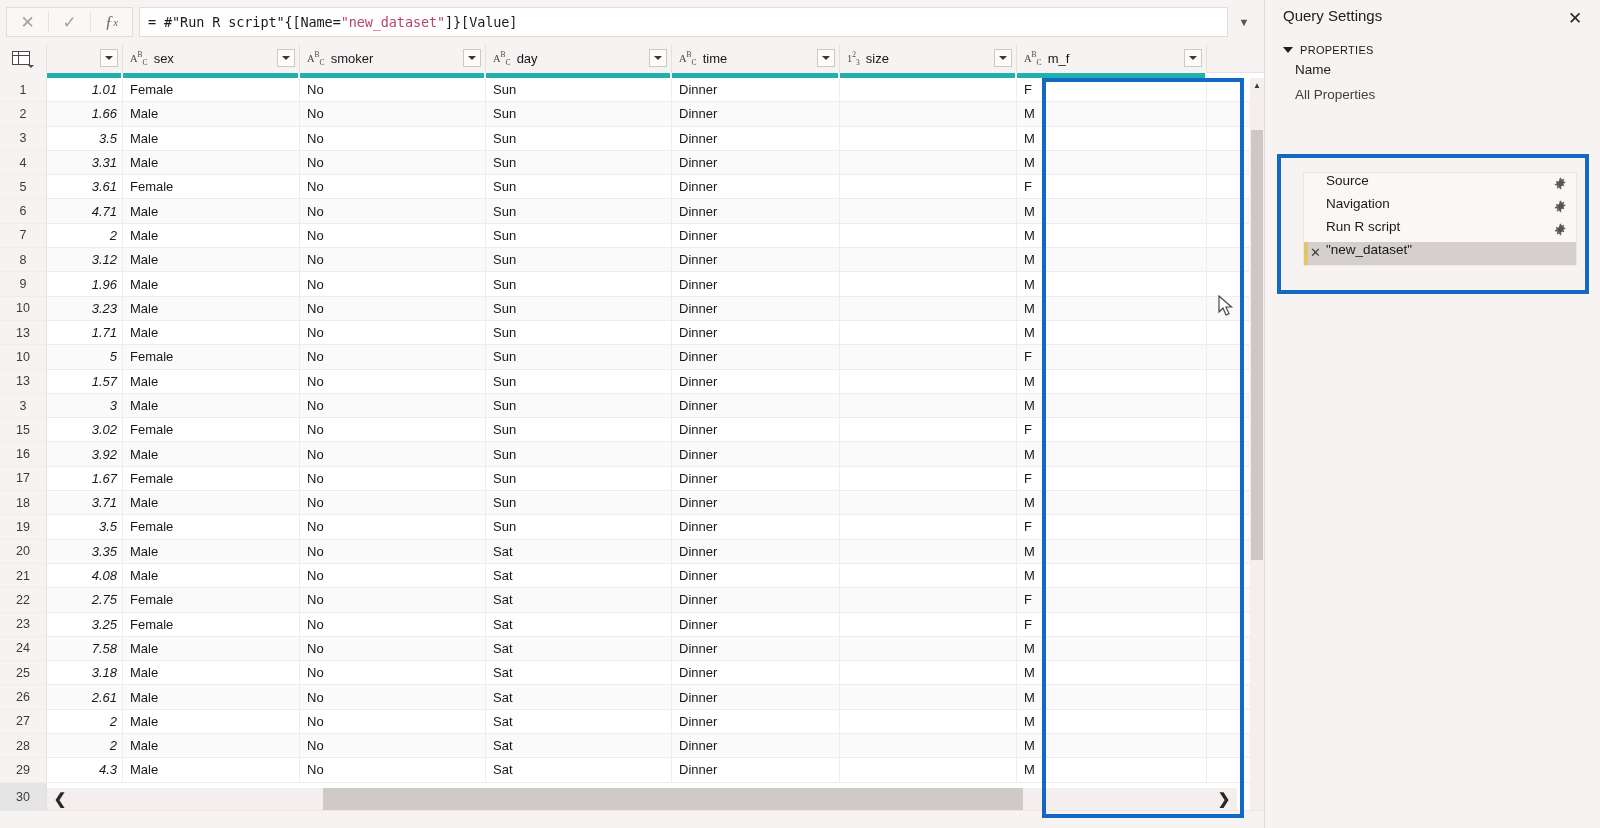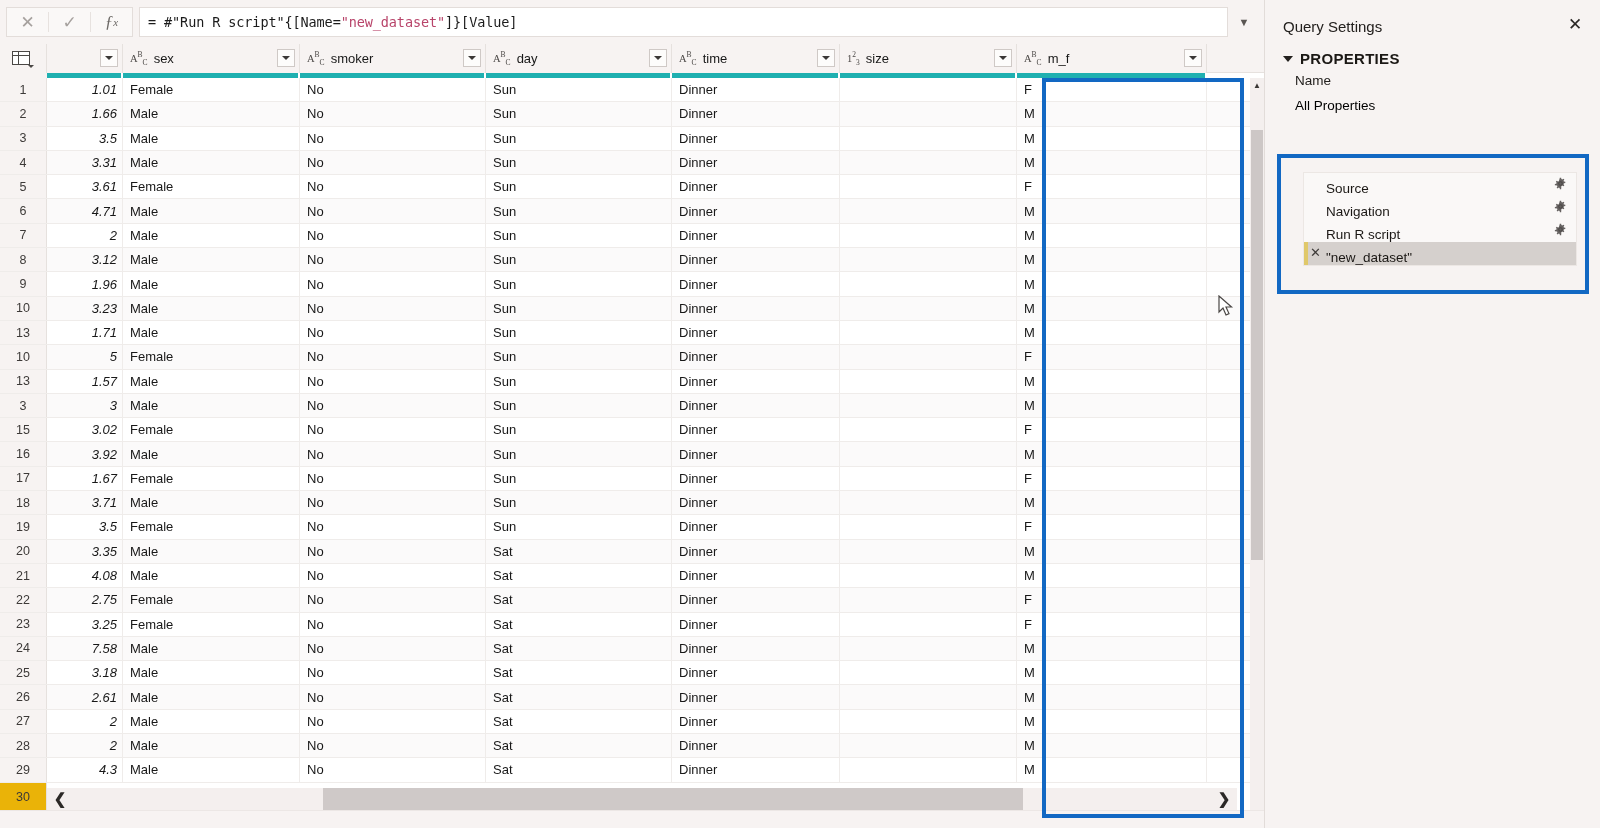--- a/index.html
+++ b/index.html
@@ -104,21 +104,21 @@
   .c-tip   { width: 76px;  min-width: 76px; }
   .c-sex   { width: 177px; min-width: 177px; }
   .c-smk   { width: 186px; min-width: 186px; }
   .c-day   { width: 186px; min-width: 186px; }
   .c-time  { width: 168px; min-width: 168px; }
   .c-size  { width: 177px; min-width: 177px; }
   .c-mf    { width: 190px; min-width: 190px; }
 
   
   #row30 { display: flex; height: 28px; background: #fff; }
-  #row30 .rownum { background: #eab308; }
+  #row30 .rownum { background: #e5e5e5; }
 
   
   #hscroll {
     position: absolute; left: 47px; bottom: 18px; width: 1190px; height: 22px;
     background: #f4efee; display: flex; align-items: center;
   }
   .hs-arrow { width: 26px; height: 22px; display: flex; align-items: center; justify-content: center;
     color: #2b2826; font-size: 15px; font-weight: bold; }
   #hs-track { position: relative; flex: 1; height: 22px; background: #f4efee; }
   #hs-thumb { position: absolute; left: 250px; top: 0; width: 700px; height: 22px; background: #cfc9c8; }
@@ -146,54 +146,54 @@
   }
   
   #cursor { position: absolute; left: 1218px; top: 251px; z-index: 30; pointer-events: none; }
 
   
   #qs {
     width: 336px; height: 828px; background: #f7f3f2;
     border-left: 1px solid #e2dcd9; position: relative;
   }
   #qs-title-row {
-    display: flex; align-items: flex-end; justify-content: space-between;
-    padding: 13px 14px 9px 18px;
+    display: flex; align-items: flex-start; justify-content: space-between;
+    padding: 7px 14px 9px 18px;
     gap: 44px;
   }
   #qs-title { font-size: 15px; color: #23201e; }
   #qs-close { font-size: 17px; color: #2b2826; width: 22px; height: 22px;
     display: flex; align-items: center; justify-content: center; }
 
   .section-head {
     display: flex; align-items: center; gap: 7px; padding: 6px 18px 4px 18px;
   }
   .section-head .tri {
     width: 0; height: 0; border-left: 5px solid transparent; border-right: 5px solid transparent;
     border-top: 6px solid #23201e;
   }
-  .section-head .lbl { font-size: 15px; font-weight: bold; letter-spacing: .3px; color: #1b1815; }
+  .section-head .lbl { font-size: 11px; font-weight: normal; letter-spacing: .3px; color: #1b1815; }
 
   #props-body { padding: 2px 18px 0 30px; }
   #props-body .field-label { font-size: 13.5px; color: #23201e; margin-bottom: 5px; }
   #name-input {
     width: 252px; height: 26px; background: #fff; border: 1px solid #d9d2cf;
     display: flex; align-items: center; padding: 0 7px; font-size: 13px; color: #1b1815;
   }
-  #all-props { margin-top: 10px; font-size: 13.5px; color: #000000; }
+  #all-props { margin-top: 10px; font-size: 13.5px; color: #404040; }
 
   #steps-wrap {
     position: absolute; left: 12px; top: 154px; width: 312px; height: 140px;
     border: 4px solid #1268c3;
   }
   #steps-inner { position: absolute; inset: 0; padding: 8px 0 0 0; }
   #steps-inner .section-head { padding-left: 8px; }
   #steps-list { margin: 6px 8px 0 22px; background: #faf8f7; border: 1px solid #ece7e4; }
   .step {
-    position: relative; display: flex; align-items: flex-end; height: 23px;
+    position: relative; display: flex; align-items: flex-start; height: 23px;
     padding-left: 22px; font-size: 13.5px; color: #1b1815;
   }
   .step.selected { background: #d5d0cd; }
   .step.selected:before {
     content: ""; position: absolute; left: 0; top: 0; width: 4px; height: 100%;
     background: #e0c86a;
   }
   .step .gear {
     position: absolute; right: 8px; top: 4px; width: 14px; height: 14px;
     color: #4a4745;

